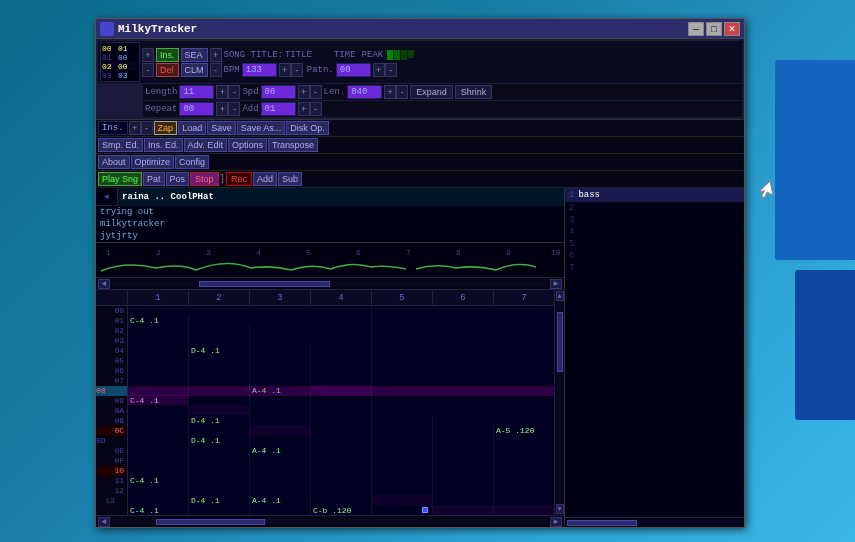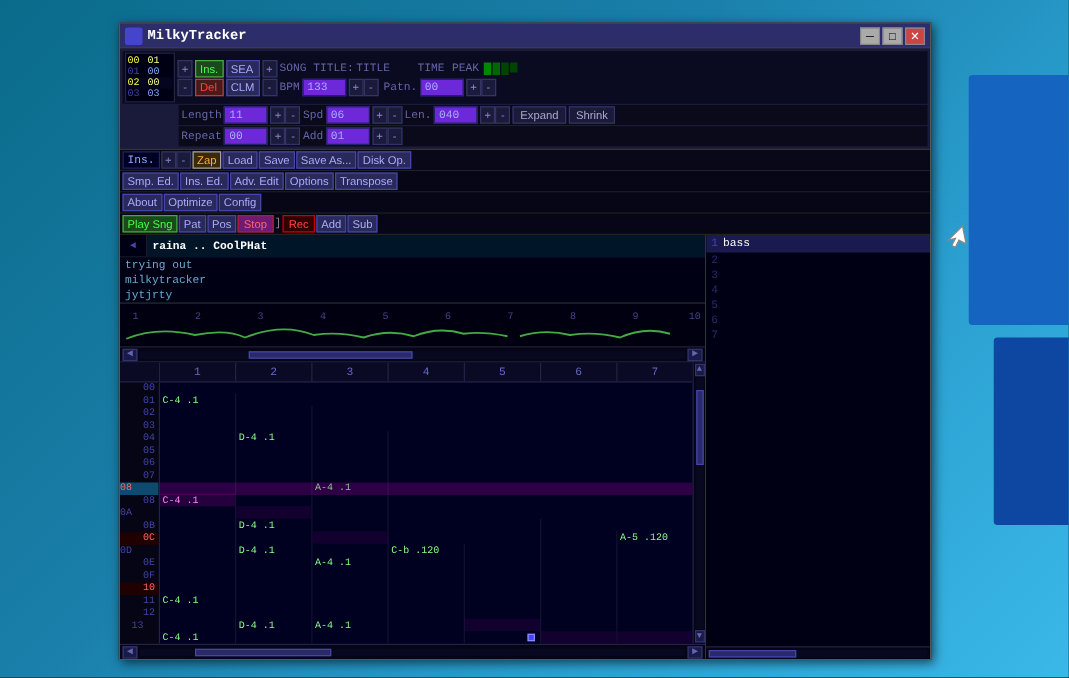--- a/index.html
+++ b/index.html
@@ -478,21 +478,21 @@
                 <div style="height:10px; text-align:right; padding-right:3px; line-height:10px; font-size:8px; color:#4444aa;">00</div>
                 <div style="height:10px; text-align:right; padding-right:3px; line-height:10px; font-size:8px; color:#4444aa;">01</div>
                 <div style="height:10px; text-align:right; padding-right:3px; line-height:10px; font-size:8px; color:#4444aa;">02</div>
                 <div style="height:10px; text-align:right; padding-right:3px; line-height:10px; font-size:8px; color:#4444aa;">03</div>
                 <div style="height:10px; text-align:right; padding-right:3px; line-height:10px; font-size:8px; color:#4444aa;">04</div>
                 <div style="height:10px; text-align:right; padding-right:3px; line-height:10px; font-size:8px; color:#4444aa;">05</div>
                 <div style="height:10px; text-align:right; padding-right:3px; line-height:10px; font-size:8px; color:#4444aa;">06</div>
                 <div style="height:10px; text-align:right; padding-right:3px; line-height:10px; font-size:8px; color:#4444aa;">07</div>
                 <div style="height:10px; padding-right:3px; line-height:10px; font-size:8px; color:#ff6666; background:#0c4a6e;font-family:Liberation Mono, monospace;">08</div>
                 <div style="height:10px; text-align:right; padding-right:3px; line-height:10px; font-size:8px; color:#4444aa;">08</div>
-                <div style="height:10px; text-align:left; padding-right:3px; line-height:10px; font-size:8px; color:#4444aa;">0A</div>
+                <div style="height:10px; text-align:right; padding-right:3px; line-height:10px; font-size:8px; color:#4444aa;">0A</div>
                 <div style="height:10px; text-align:right; padding-right:3px; line-height:10px; font-size:8px; color:#4444aa;">0B</div>
                 <div style="height:10px; text-align:right; padding-right:3px; line-height:10px; font-size:8px; color:#ff6666; background:#200000;">0C</div>
                 <div style="height:10px; padding-right:3px; line-height:10px; font-size:8px; color:#4444aa;">0D</div>
                 <div style="height:10px; text-align:right; padding-right:3px; line-height:10px; font-size:8px; color:#4444aa;">0E</div>
                 <div style="height:10px; text-align:right; padding-right:3px; line-height:10px; font-size:8px; color:#4444aa;">0F</div>
                 <div style="height:10px; text-align:right; padding-right:3px; line-height:10px; font-size:8px; color:#ff6666; background:#200000;">10</div>
                 <div style="height:10px; text-align:right; padding-right:3px; line-height:10px; font-size:8px; color:#4444aa;">11</div>
                 <div style="height:10px; text-align:right; padding-right:3px; line-height:10px; font-size:8px; color:#4444aa;">12</div>
                 <div style="height:10px; text-align:center; padding-right:3px; line-height:10px; font-size:8px; color:#4444aa;">13</div>
 
@@ -573,21 +573,21 @@
                   <div style="height:10px;"></div>
                   <div style="height:10px; font-size:8px; color:#88ff88; padding-left:2px; display:flex; align-items:center; white-space:nowrap;">A-4 .1</div>
                   <div style="height:10px;"></div>
                   <div style="height:10px;"></div>
                   <div style="height:10px;"></div>
                   <div style="height:10px;"></div>
                   <div style="height:10px; font-size:8px; color:#88ff88; padding-left:2px; display:flex; align-items:center; white-space:nowrap;">A-4 .1</div>
                   <div style="height:10px;"></div>
                 </div>
 
-                <div style="flex:1; border-right:1px solid #111133; display:flex; flex-direction:row;">
+                <div style="flex:1; border-right:1px solid #111133; display:flex; flex-direction:column;">
                   <div style="height:80px;"></div>
                   <div style="height:10px; background:rgba(180,0,180,0.1);"></div>
                   <div style="height:10px;"></div>
                   <div style="height:10px;"></div>
                   <div style="height:10px;"></div>
                   <div style="height:10px;"></div>
                   <div style="height:10px;"></div>
                   <div style="height:10px;"></div>
                   <div style="height:10px;"></div>
                   <div style="height:10px;"></div>

